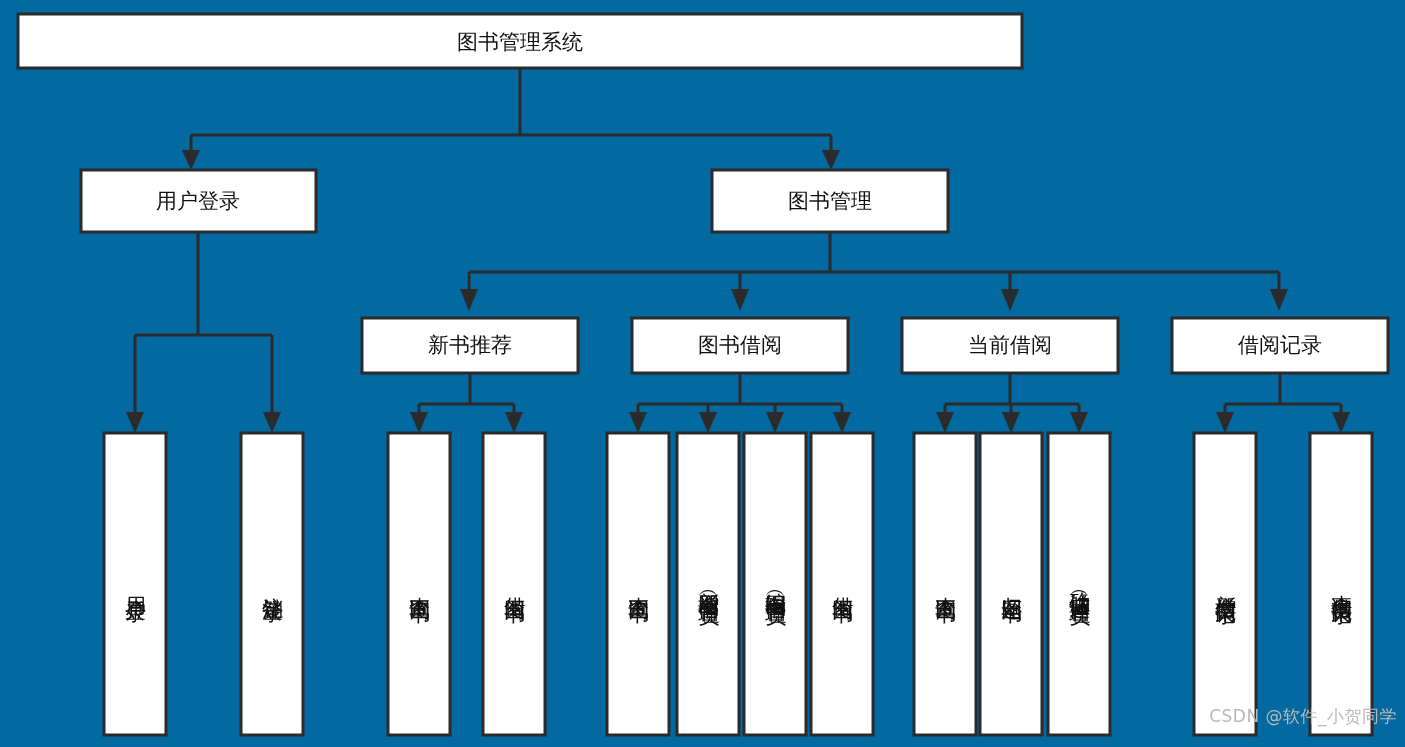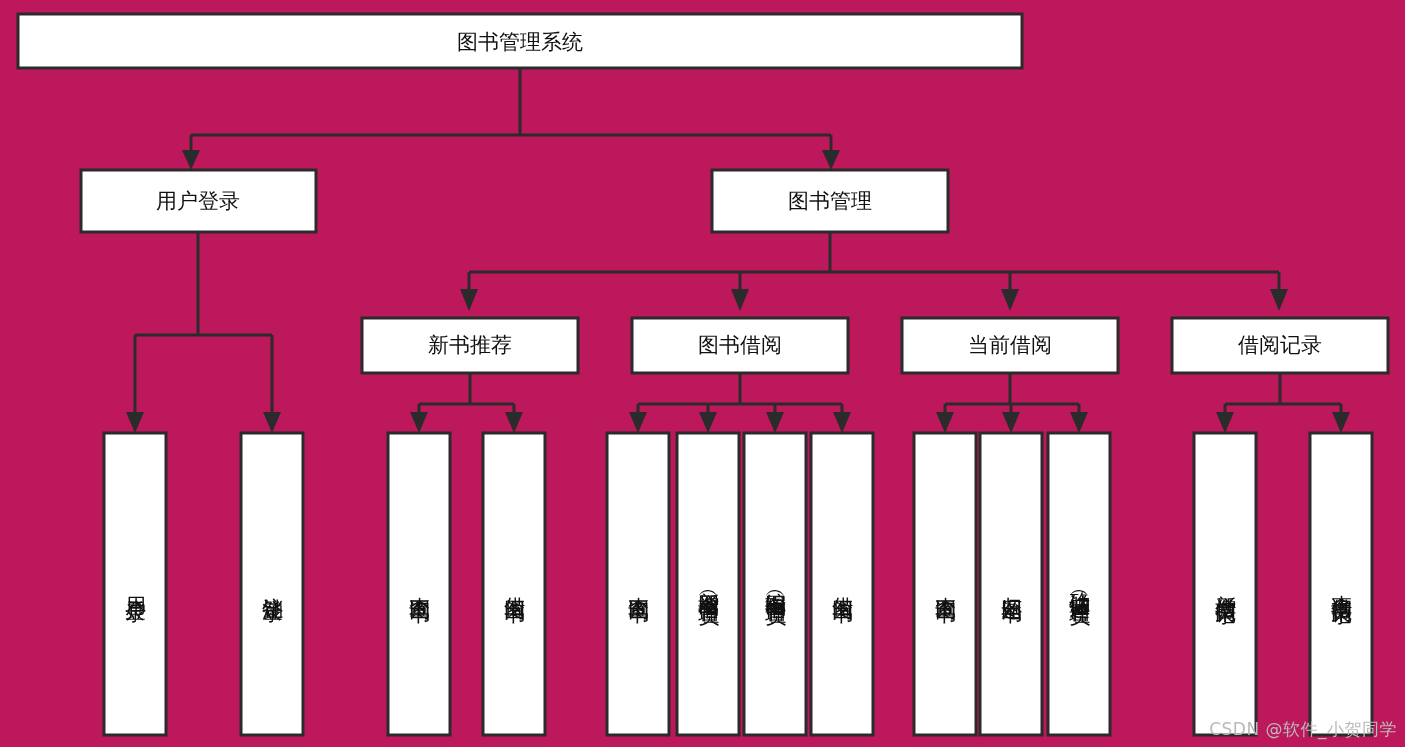--- a/index.html
+++ b/index.html
@@ -8,21 +8,21 @@
     padding: 0;
     background: #ffffff;
   }
   body {
     font-family: "DejaVu Sans", "Liberation Sans", sans-serif;
   }
   #diagram-root {
     position: relative;
     width: 1405px;
     height: 747px;
-    background: #be185d;
+    background: #0369a1;
     overflow: hidden;
   }
   svg.tree {
     position: absolute;
     left: 0;
     top: 0;
     width: 1405px;
     height: 747px;
     display: block;
   }
@@ -59,21 +59,21 @@
     font-size: 21px;
     line-height: 1.22;
     color: #111111;
     letter-spacing: 2px;
     white-space: nowrap;
     pointer-events: none;
   }
   .watermark {
     position: absolute;
     right: 8px;
-    bottom: 6px;
+    bottom: 19px;
     font-family: "DejaVu Sans", "Liberation Sans", sans-serif;
     font-size: 17px;
     color: #b9b9b9;
     white-space: nowrap;
     letter-spacing: 0.5px;
   }
 </style>
 </head>
 <body>
 

